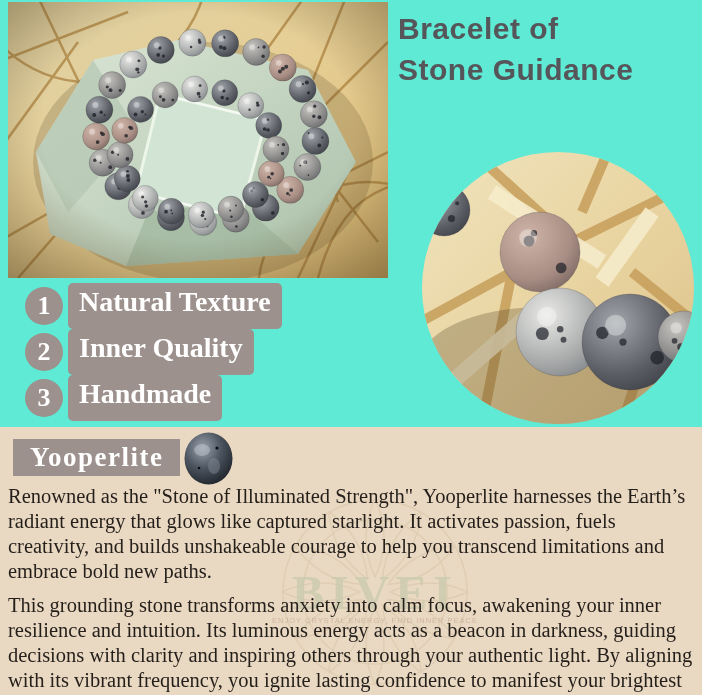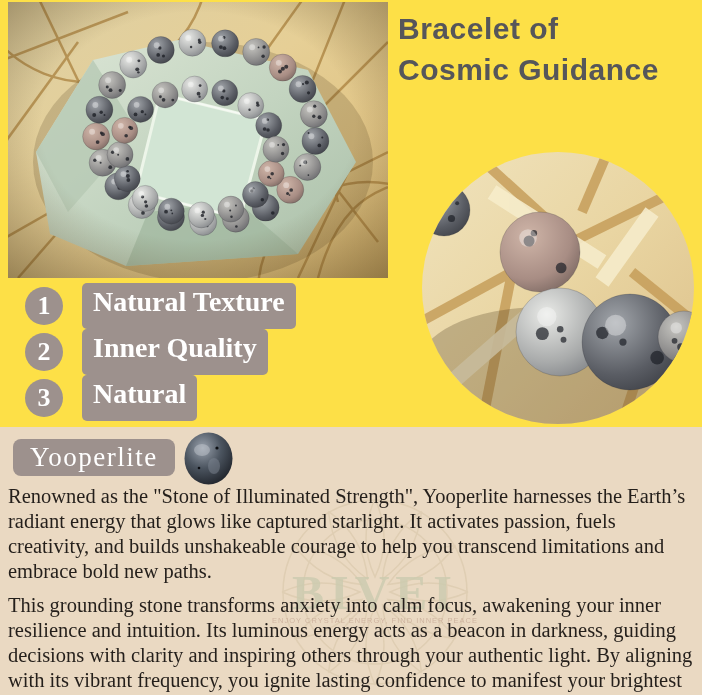--- a/index.html
+++ b/index.html
@@ -1,18 +1,18 @@
 <!DOCTYPE html>
 <html style="--badge-gray: #9d918d; --title-gray: #56565a; --info-bg: #ead9c2; --text-dark: #241f1b; --watermark-green: #aebc9e; --wood-tan: #e2c88d; --crystal-green: #c9dcc6;"><head>
 <meta charset="utf-8">
 <style>
   html,body{margin:0;padding:0;background:#ffffff;}
   #canvas{
     position:relative;width:702px;height:695px;overflow:hidden;
-    background:#fde047;font-family:"Liberation Serif",serif;
+    background:#5eead4;font-family:"Liberation Serif",serif;
   }
   
   .main-photo{position:absolute;left:8px;top:2px;width:380px;height:276px;overflow:hidden;}
   
   .title{
     position:absolute;left:398px;top:8px;width:300px;
     font-family:"Liberation Sans",sans-serif;font-weight:bold;
     font-size:30px;line-height:41px;letter-spacing:.5px;color:var(--title-gray);
   }
   
@@ -22,30 +22,30 @@
   }
   
   .feature-row{position:absolute;left:25px;height:38px;display:flex;align-items:center;}
   .feature-row.r0{top:287px;} .feature-row.r1{top:333px;} .feature-row.r2{top:379px;}
   .feature-num{
     width:38px;height:38px;border-radius:50%;background:var(--badge-gray);
     color:#fff;font-weight:bold;font-size:26px;display:flex;align-items:center;justify-content:center;
     flex:0 0 38px;
   }
   .feature-badge{
-    margin-left:19px;height:46px;background:var(--badge-gray);border-radius:5px;
+    margin-left:5px;height:46px;background:var(--badge-gray);border-radius:5px;
     color:#fff;font-weight:bold;font-size:28px;line-height:38px;padding:0 11px;white-space:nowrap;
   }
   
   .info{
     position:absolute;left:0;top:427px;width:702px;height:268px;background:var(--info-bg);
   }
   .stone-badge{
     position:absolute;left:13px;top:12px;height:37px;background:var(--badge-gray);
-    border-radius:8px;color:#fff;font-weight:normal;font-size:27px;line-height:37px;
+    border-radius:0;color:#fff;font-weight:bold;font-size:27px;line-height:37px;
     letter-spacing:1.5px;padding:0 17px;z-index:3;
   }
   .stone-bead{position:absolute;left:184px;top:5px;width:49px;height:53px;z-index:3;}
   .paragraphs{
     position:absolute;left:8px;top:57px;width:690px;z-index:2;
     font-size:20.5px;line-height:25px;color:var(--text-dark);
   }
   .paragraphs p{margin:0 0 9px 0;}
   .watermark{position:absolute;left:225px;top:70px;width:300px;height:195px;z-index:1;opacity:.55;pointer-events:none;}
 </style>
@@ -304,21 +304,21 @@
           <circle cx="270.17821106792405" cy="142.96840887589835" r="0.8469828157045414" fill="#1d1f26" opacity=".8"></circle>
           <circle cx="275.5309740434591" cy="142.59409868490232" r="1.6170489427560826" fill="#1d1f26" opacity=".8"></circle>
           <circle cx="274.5694449874559" cy="151.51604650409473" r="1.6668518015605516" fill="#1d1f26" opacity=".8"></circle>
           <circle cx="264.0289055511313" cy="142.76077519779838" r="2.86" fill="#ffffff" opacity=".35"></circle>
         </g>
     </svg>
   </div>
 
   <div class="title">
     <div>Bracelet of</div>
-    <div>Cosmic Guidance</div>
+    <div>Stone Guidance</div>
   </div>
 
   <div class="closeup">
     <svg width="272" height="272" viewBox="0 0 272 272">
       <defs>
         <linearGradient id="wood2" x1="0" y1="0" x2="1" y2="1">
           <stop offset="0" stop-color="#f0e3bd"></stop>
             <stop offset=".5" stop-color="#e9d5a2"></stop>
             <stop offset="1" stop-color="#dcc089"></stop>
         </linearGradient>
@@ -372,21 +372,21 @@
   <div class="feature-row r0">
     <div class="feature-num">1</div>
     <div class="feature-badge">Natural Texture</div>
   </div>
   <div class="feature-row r1">
     <div class="feature-num">2</div>
     <div class="feature-badge">Inner Quality</div>
   </div>
   <div class="feature-row r2">
     <div class="feature-num">3</div>
-    <div class="feature-badge">Natural</div>
+    <div class="feature-badge">Handmade</div>
   </div>
 
   <div class="info">
 
     <svg class="watermark" viewBox="0 0 300 195">
       <g stroke="#c9b795" fill="none" stroke-width="1.5" opacity=".6">
         <circle cx="150" cy="95" r="72"></circle>
         <circle cx="150" cy="95" r="92"></circle>
         <g id="petals">
             <path d="M150,0 Q168,40 150,78 Q132,40 150,0" transform="rotate(0 150 95) translate(0,2)"></path>

